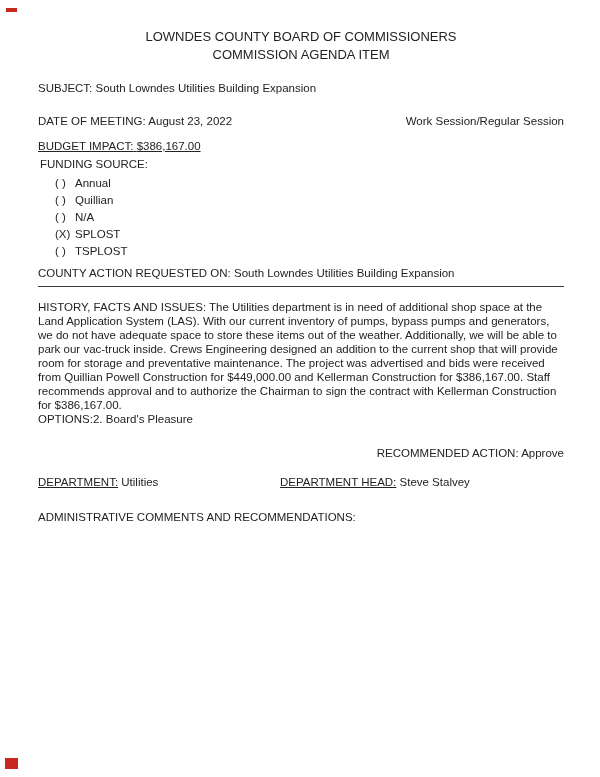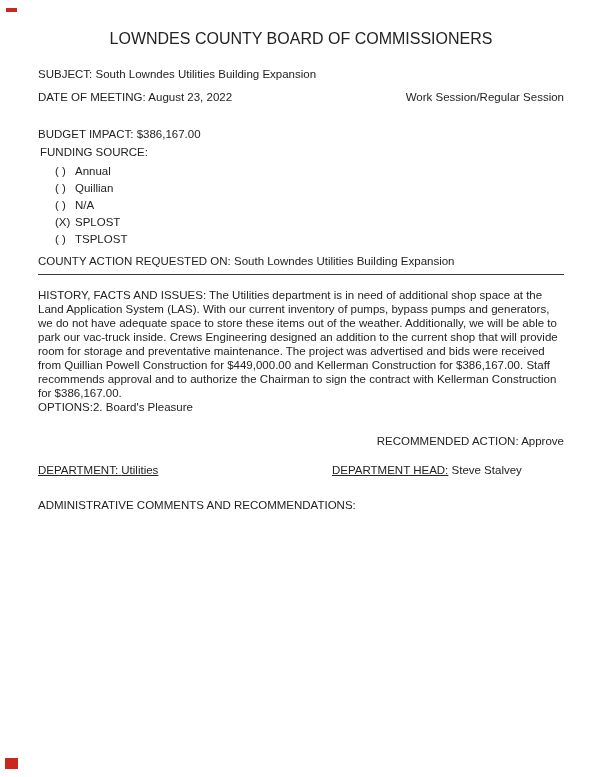--- a/index.html
+++ b/index.html
@@ -8,64 +8,65 @@
     width: 600px;
     height: 777px;
     position: relative;
     font-family: "Liberation Sans", sans-serif;
     font-size: 11.5px;
     color: #232323;
     overflow: hidden;
   }
   .page { padding: 28px 36px 0 38px; }
 
-  .doc-title { text-align: center; line-height: 1.38; font-size: 16px; margin-bottom: 17px; }
+  .doc-title { text-align: center; line-height: 1.38; font-size: 13px; margin-bottom: 17px; }
 
   .row { line-height: 1.3; }
   .subject-row { margin-top: 2px; }
-  .date-row { margin-top: 8px; display: flex; justify-content: space-between; align-items: center; }
-  .budget-row { margin-top: 22px; }
+  .date-row { margin-top: 18px; display: flex; justify-content: space-between; align-items: center; }
+  .budget-row { margin-top: 10px; text-decoration: underline; }
   .funding-row { margin-top: 3px; padding-left: 2px; }
 
   .fund-list { margin-top: 3px; padding-left: 17px; }
   .fund-item { display: flex; line-height: 17px; }
   .fund-mark { width: 20px; }
 
   .county-action { margin-top: 6px; padding-bottom: 5px; border-bottom: 1px solid #3a3a3a; }
 
   .para { margin-top: 13px; line-height: 1.22; text-align: left; }
 
   .options-block { display: flex; line-height: 1.22; }
   .options-label { flex: 0 0 52px; }
   .options-list { flex: 1; }
   .option-item { padding-left: 14px; text-indent: -14px; }
   .option-item + .option-item { margin-top: 1px; padding-left: 22px; text-indent: -14px; }
 
   .recommended-row { margin-top: 20px; text-align: right; }
 
   .dept-row { margin-top: 15px; display: flex; }
-  .dept-left { width: 294px; text-decoration: underline; }
+  .dept-left { width: 242px; }
   .u { text-decoration: underline; }
 
   .admin-row { margin-top: 22px; }
 
   .artifact { position: absolute; }
   .artifact-top { left: 6px; top: 8px; width: 11px; height: 4px; }
   .artifact-bottom { left: 5px; top: 758px; width: 13px; height: 11px; }
 </style>
 </head>
 <body>
 
 <div class="artifact artifact-top" style="background:#c9281e"></div>
 <div class="artifact artifact-bottom" style="background:#c9281e"></div>
 
 <div class="page">
 
   <div class="doc-title">
     <div>LOWNDES COUNTY BOARD OF COMMISSIONERS</div>
+    <div>COMMISSION AGENDA ITEM</div>
   </div>
 
   <div class="row subject-row">
     <span>SUBJECT:</span>
     <span>South Lowndes Utilities Building Expansion</span>
   </div>
 
   <div class="row date-row">
     <span>
       <span>DATE OF MEETING:</span>

